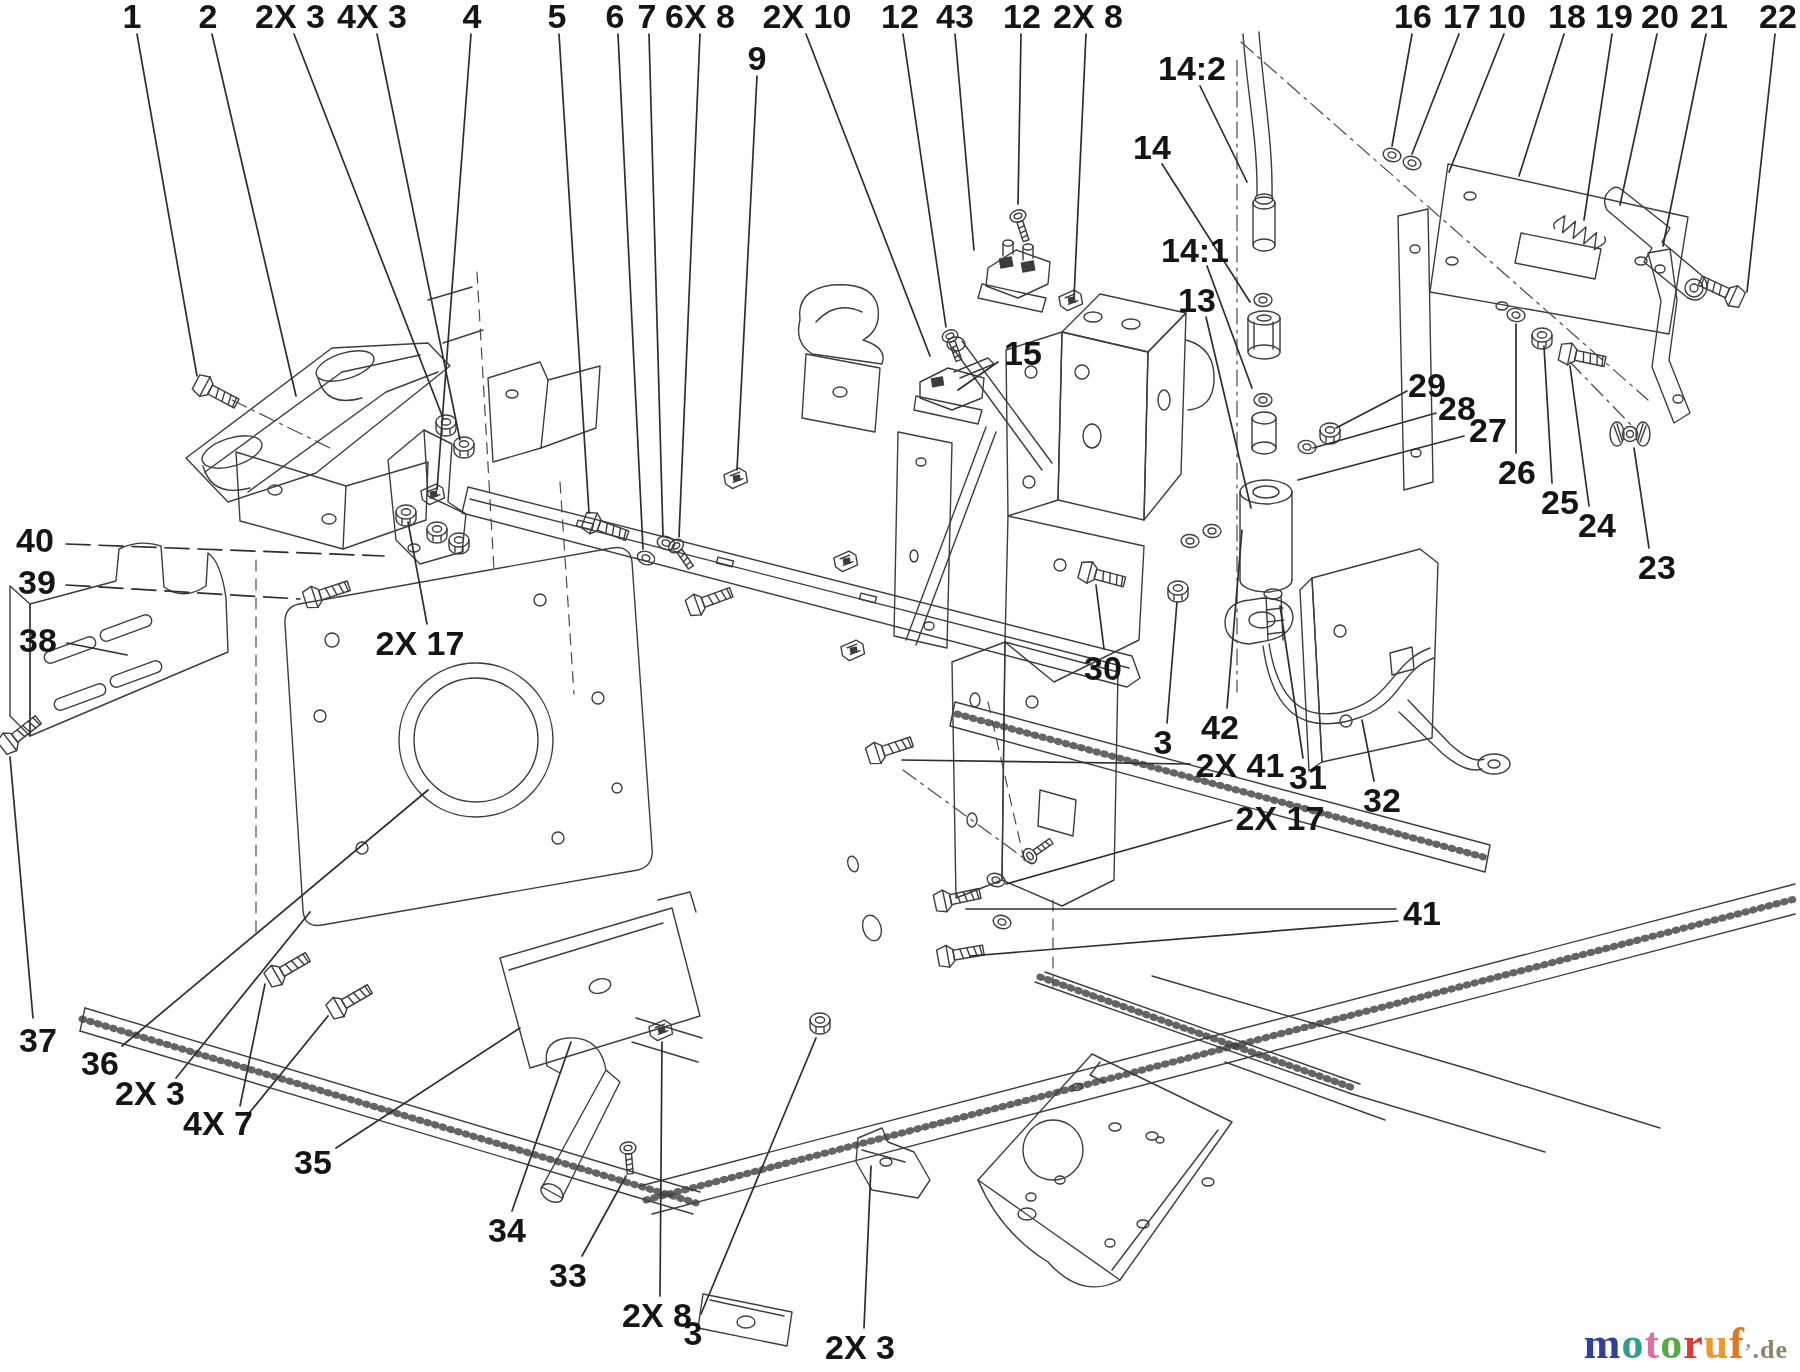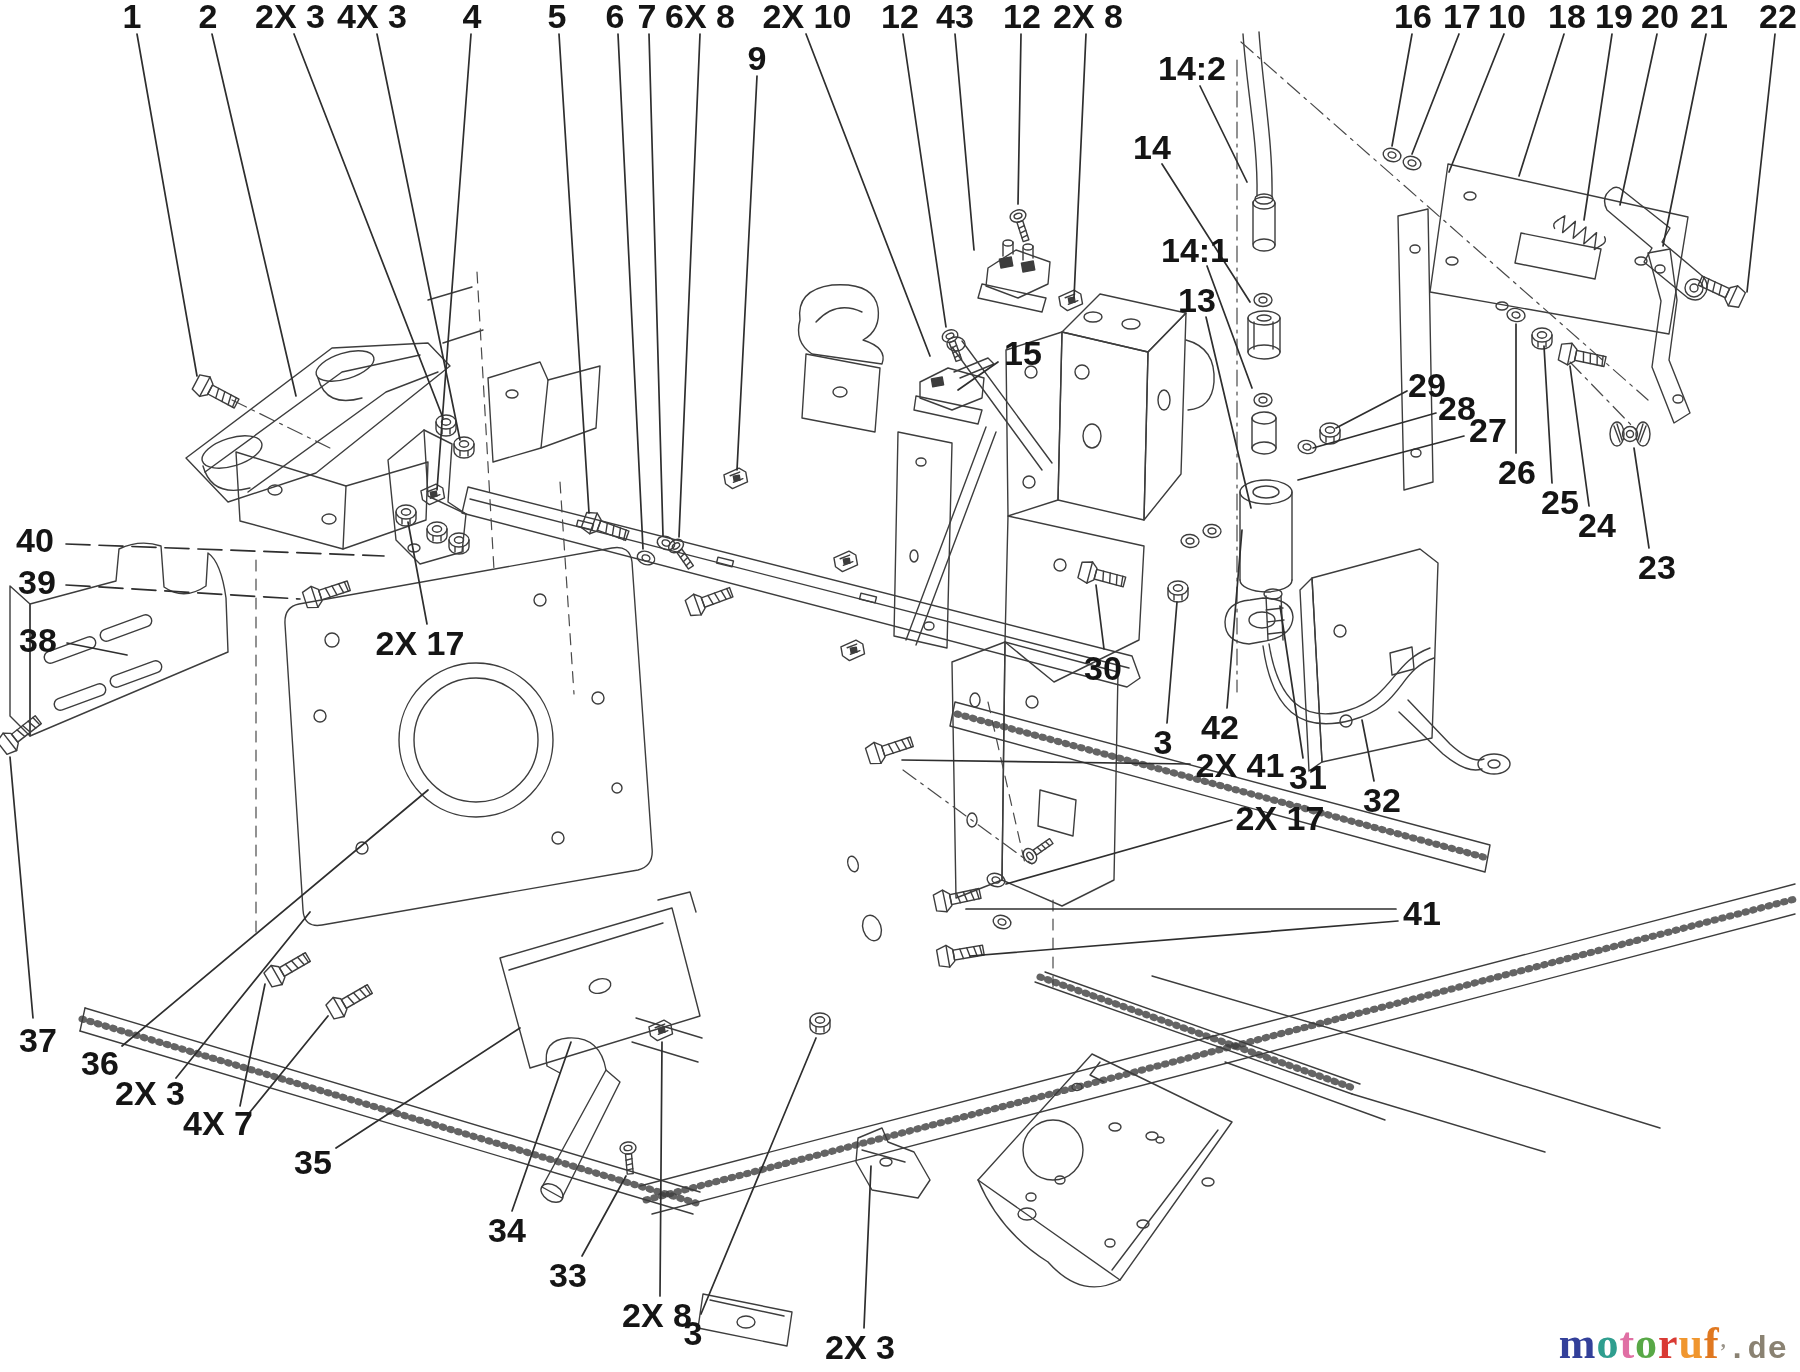--- a/index.html
+++ b/index.html
@@ -10,21 +10,21 @@
   }
   #diagram .dark{fill:#3d3d3d;stroke:#3d3d3d}
   #diagram .hatch{stroke-width:7;stroke-dasharray:1.5 6.5;opacity:.8}
   #diagram .leader{stroke:#2e2e2e;stroke-width:1.7}
   #diagram .leader.dashed{stroke-dasharray:24 9}
   #diagram .centerline{stroke:#4a4a4a;stroke-width:1.2;stroke-dasharray:16 6 3 6}
   #diagram .boundary{stroke:#4a4a4a;stroke-width:1.2;stroke-dasharray:11 8}
   #diagram text.callout-label{font-family:"Liberation Sans","DejaVu Sans",sans-serif;font-weight:bold;fill:#151515;stroke:none}
   .watermark{position:absolute;right:12px;bottom:6px;font-family:"Liberation Serif","DejaVu Serif",serif;
     font-weight:bold;font-size:44px;letter-spacing:1px;line-height:1;user-select:none;}
-  .watermark .suffix{font-size:32px;font-weight:bold;font-family:Liberation Mono, monospace;}
+  .watermark .suffix{font-size:26px;font-weight:bold;}
 </style>
 </head>
 <body>
 
 <div class="stage">
 <svg id="diagram" width="1800" height="1372" viewBox="0 0 1800 1372" xmlns="http://www.w3.org/2000/svg">
   <defs>
     <g id="sym-bolt">
       <path d="M0,-8 L10,-11 L16,-6 L16,6 L10,11 L0,8 Z"></path>
           <path d="M10,-11 L10,11"></path>

